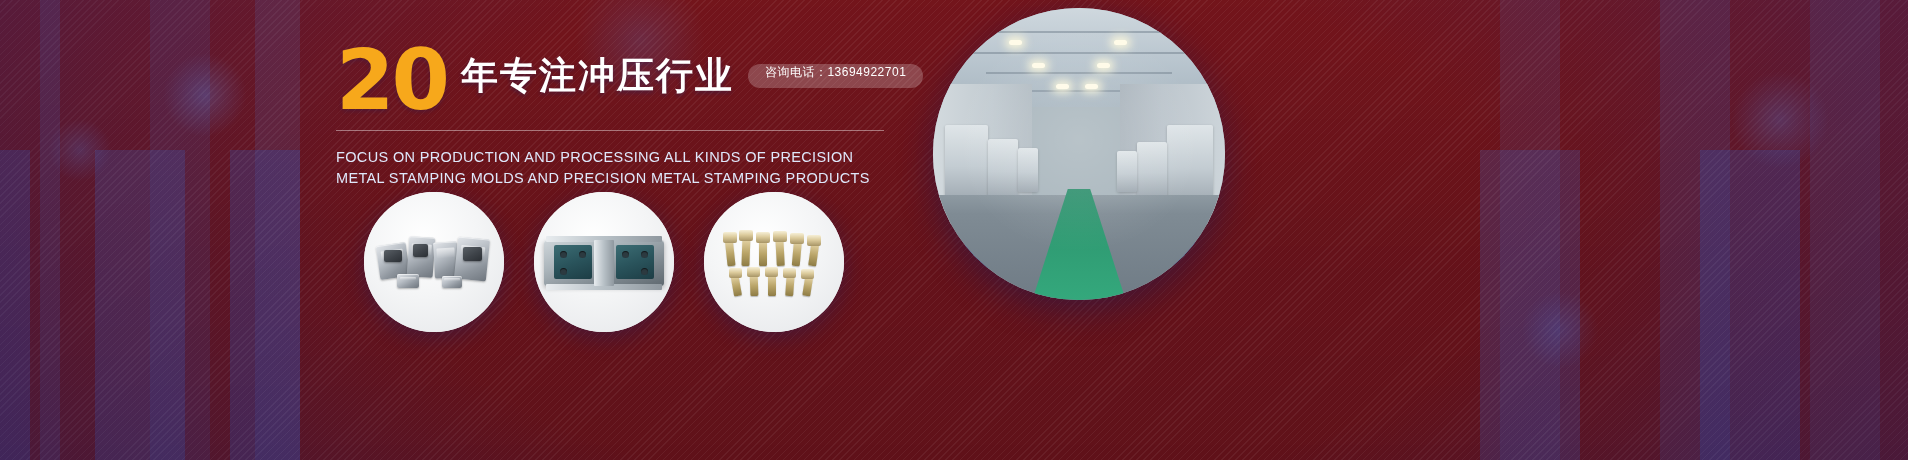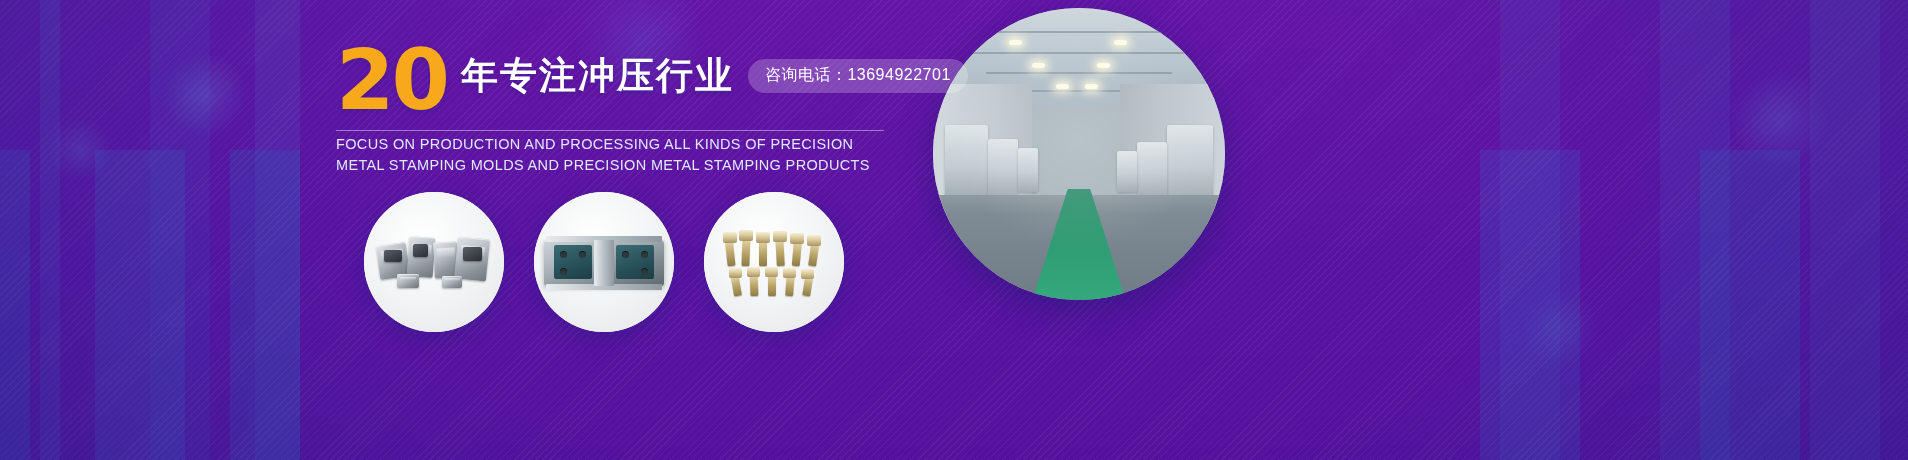--- a/index.html
+++ b/index.html
@@ -9,21 +9,21 @@
     font-family: "Liberation Sans", "DejaVu Sans", sans-serif;
     background: #2b5fd9;
   }
 
   
   .banner {
     position: relative;
     width: 1908px;
     height: 460px;
     overflow: hidden;
-    background: #a21caf;
+    background: #b91c1c;
   }
 
   
   .bg-photo {
     position: absolute; inset: 0;
     background:
       radial-gradient(ellipse 420px 300px at 120px 200px, rgba(110,145,215,.55), transparent 70%),
       radial-gradient(ellipse 380px 280px at 330px 300px, rgba(85,120,200,.45), transparent 70%),
       radial-gradient(ellipse 500px 360px at 1650px 230px, rgba(105,140,210,.5), transparent 72%),
       radial-gradient(ellipse 420px 300px by 0, rgba(60,100,190,.4), transparent 70%),
@@ -140,36 +140,36 @@
     font-size: 37px;
     font-weight: 700;
     color: #ffffff;
     letter-spacing: 2px;
     text-shadow: 0 2px 4px rgba(10,35,110,.33);
   }
   .phone-badge {
     margin-left: 14px;
     background: rgba(255,255,255,.22);
     border-radius: 18px;
-    padding: 6px 17px 7px;
-    font-size: 16px;
+    padding: 0 17px 7px;
+    font-size: 12px;
     color: #ffffff;
     letter-spacing: .5px;
     white-space: nowrap;
   }
 
   .divider {
     margin-top: 15px;
     width: 548px;
     height: 1px;
     background: rgba(255,255,255,.42);
   }
 
   .subcopy {
-    margin-top: 3px;
+    margin-top: 16px;
     font-size: 14.5px;
     line-height: 1.45;
     color: #dfe8fb;
     letter-spacing: .35px;
     font-weight: 400;
     max-width: 560px;
   }
 
   
   .circle {

